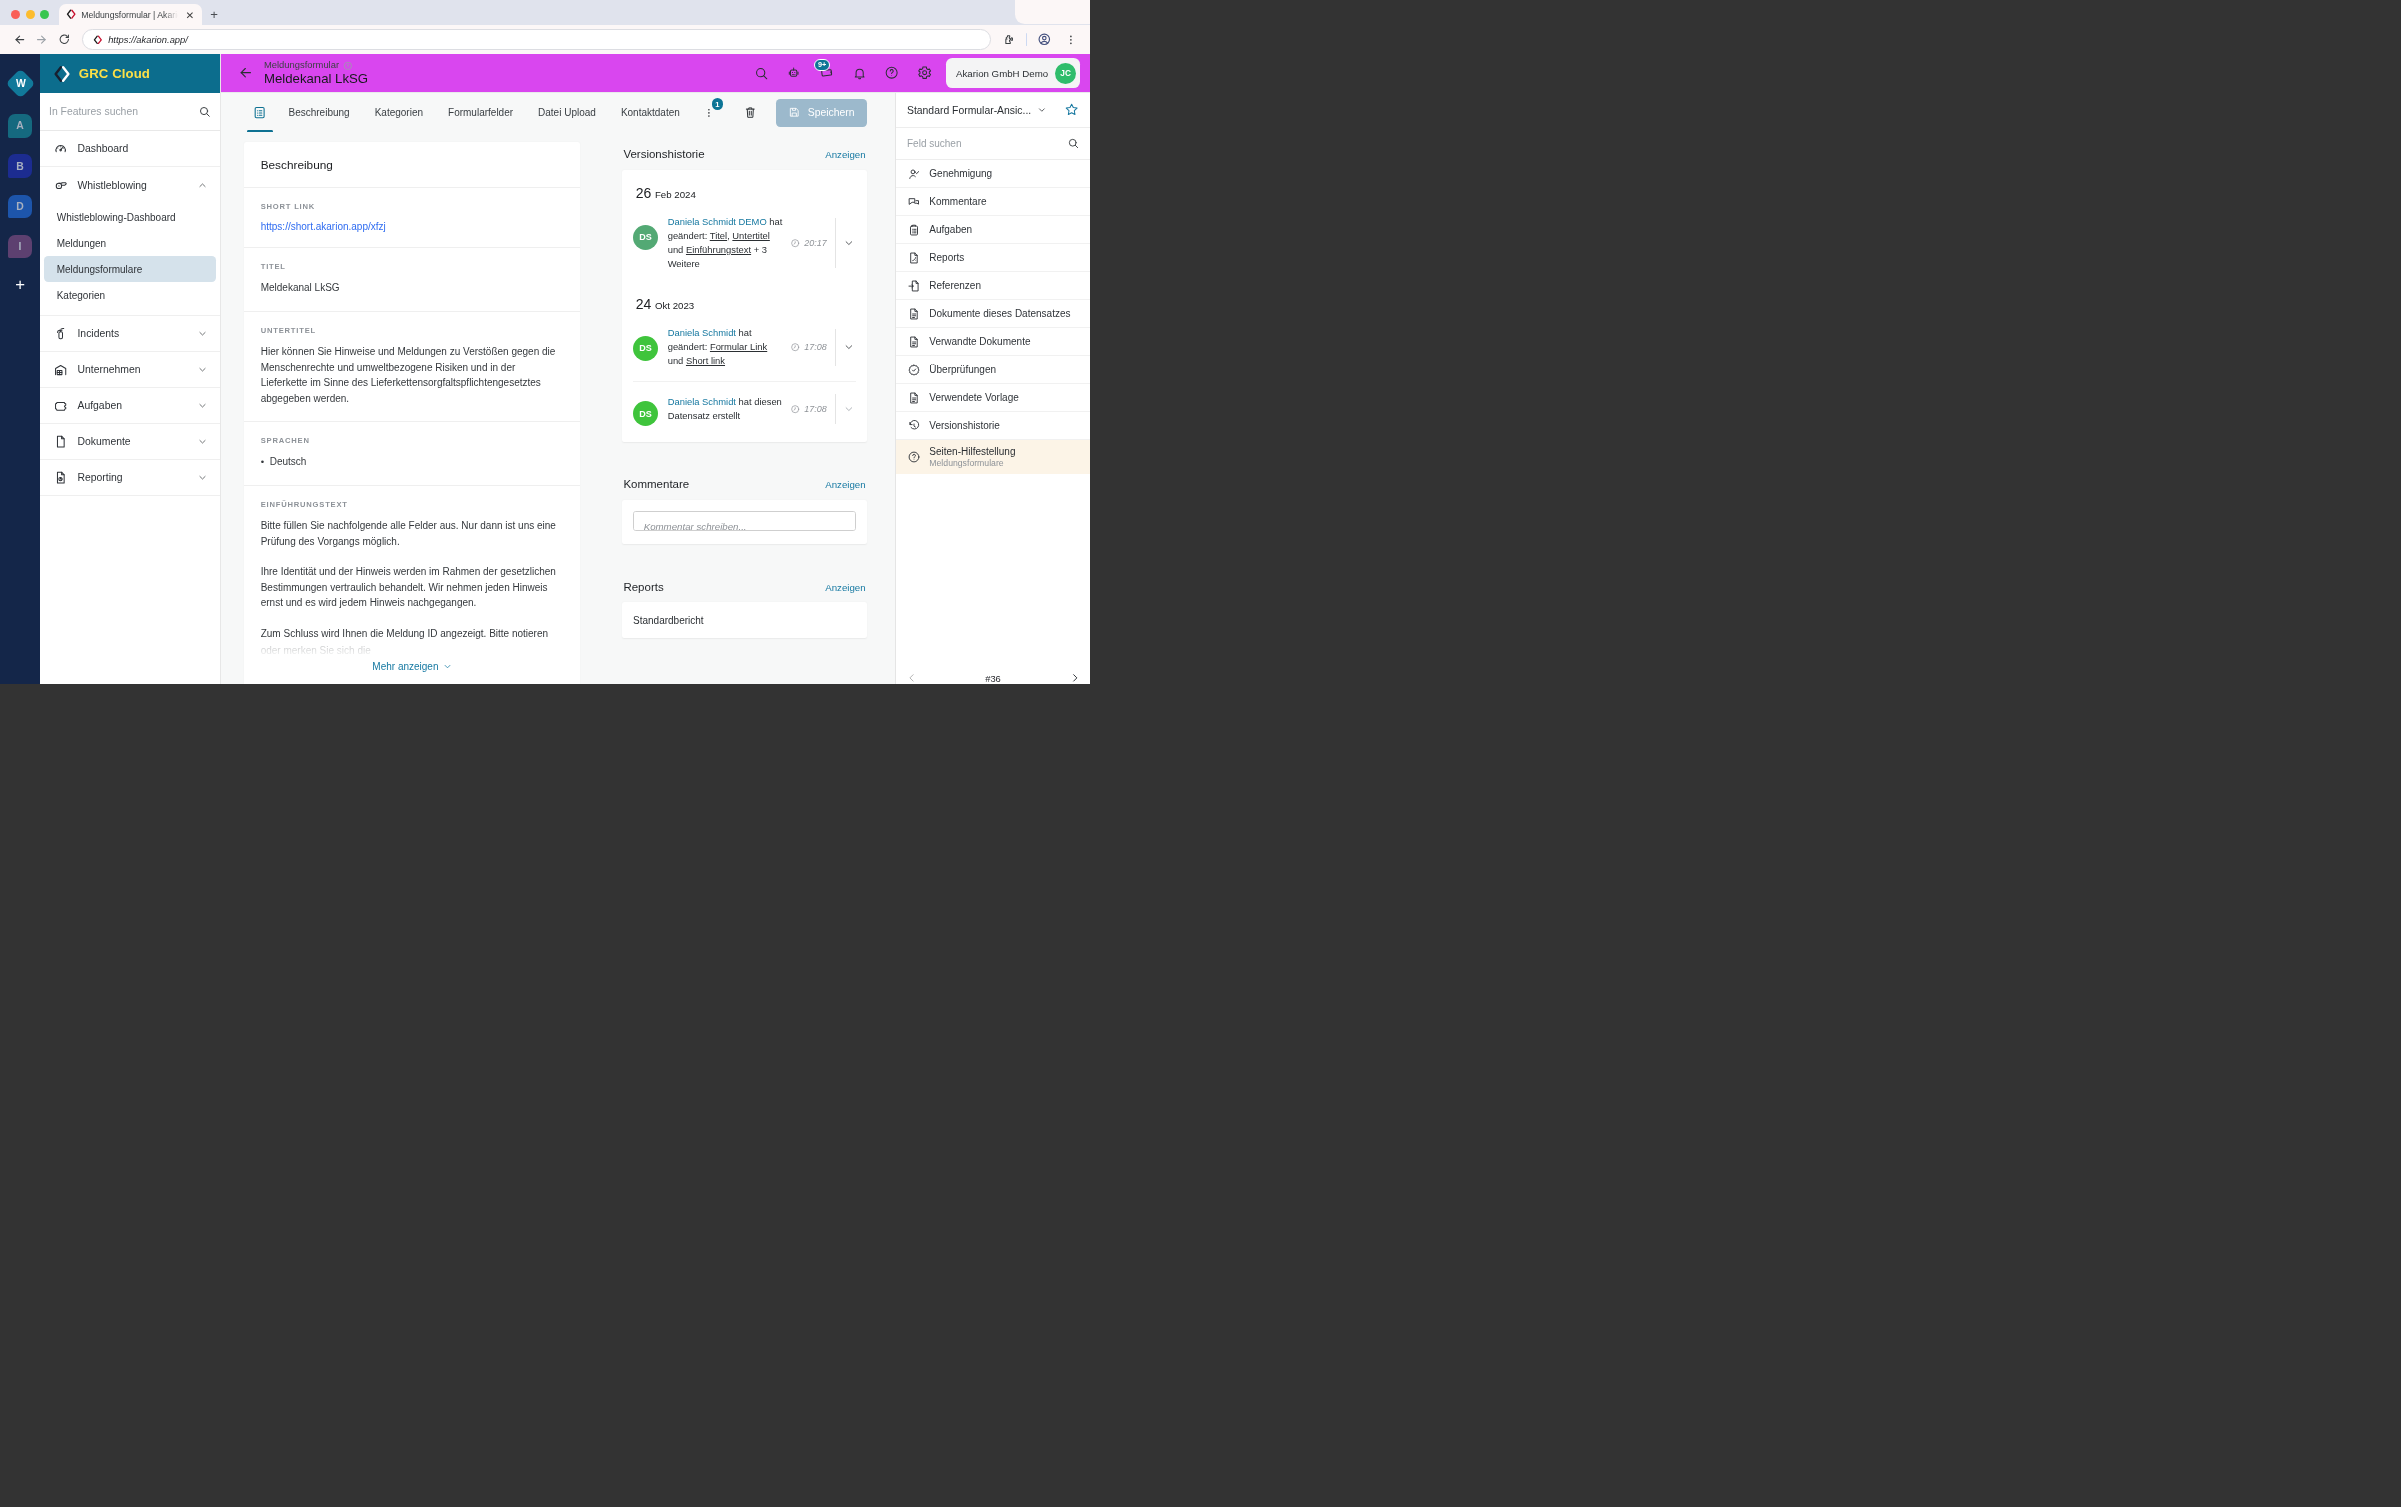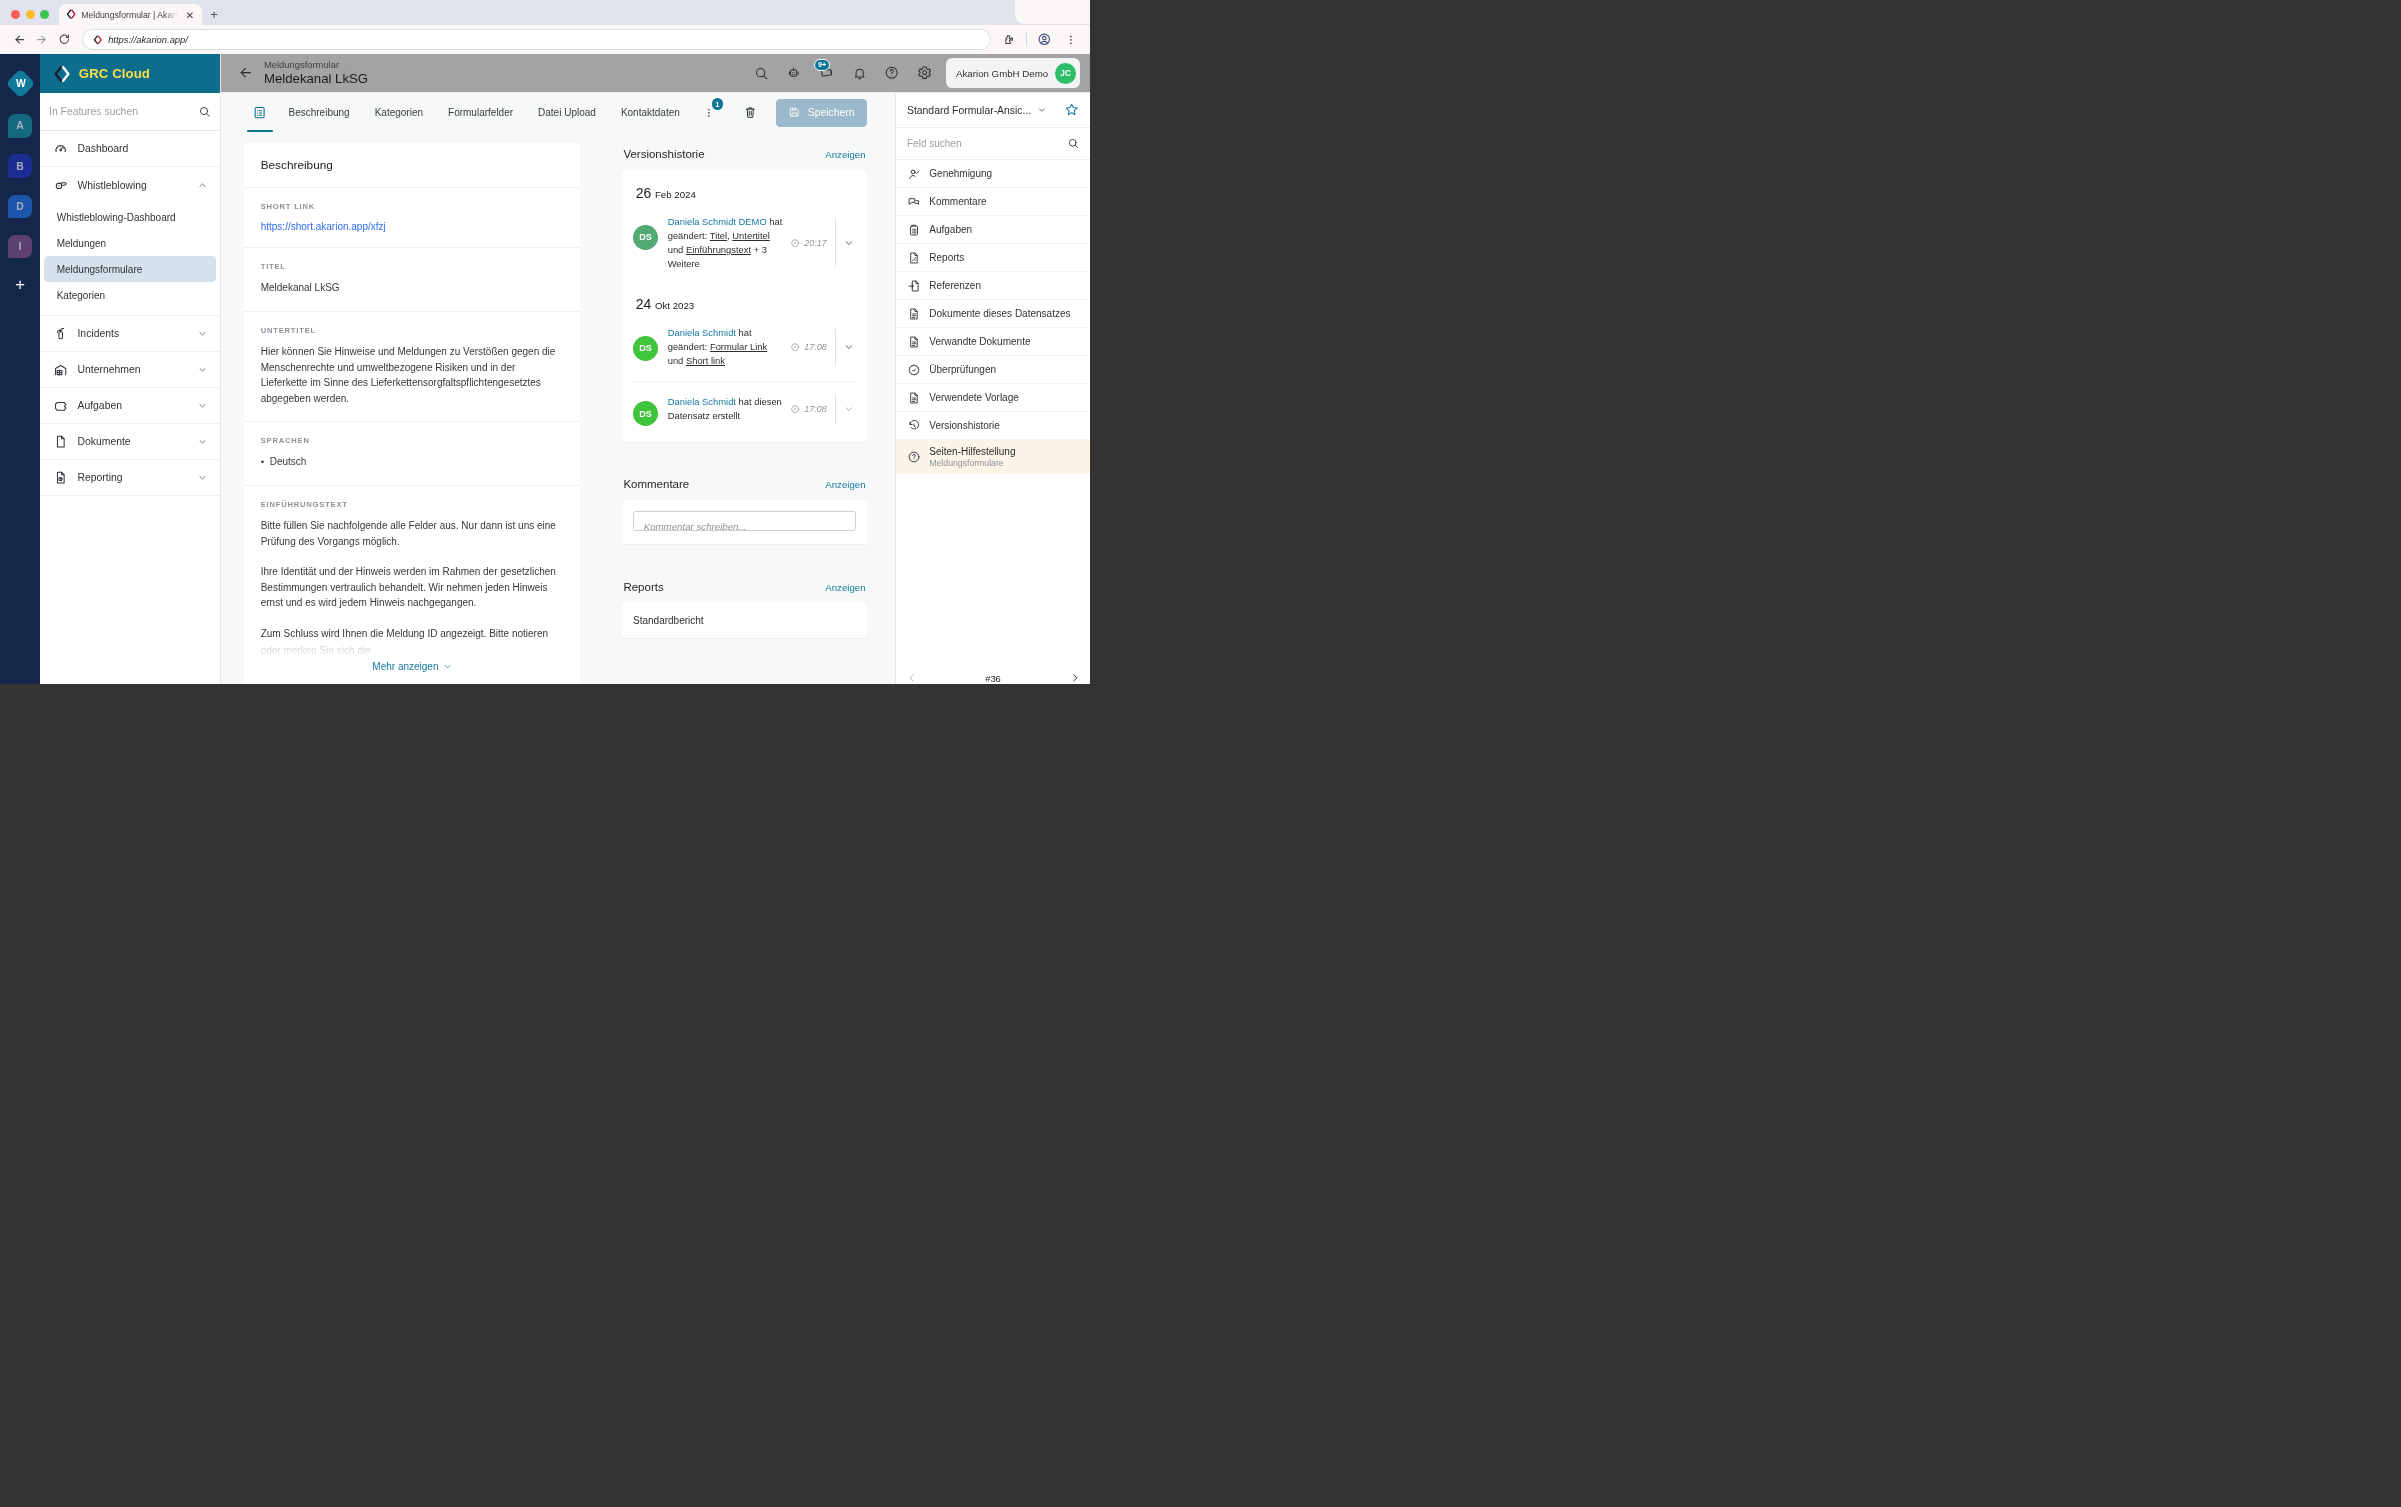--- a/index.html
+++ b/index.html
@@ -45,21 +45,21 @@
   .sb-search input::placeholder { color:#9aa0a6; }
   .nav-row { height:36px; display:flex; align-items:center; gap:9.7px; padding:0 12.5px; font-size:10.4px; color:#2f3338; border-bottom:0.7px solid #efefef; }
   .nav-row .lbl { flex:1; }
   .nav-row.noline { border-bottom:0;align-items:center; }
   .nav-sub { padding:1.4px 4.2px 7px; border-bottom:0.7px solid #efefef; }
   .nav-sub .sub { height:26px; display:flex; align-items:center; padding:0 0 0 12.5px; font-size:10px; color:#2f3338; border-radius:4.2px; }
   .nav-sub .sub.sel { background:#d5e2eb; }
   .chev { color:#3c4043; }
 
   .content { flex:1; min-width:0; display:flex; flex-direction:column; }
-  .app-header { height:39px; background:#a3a3a3; border-bottom:0.7px solid #e9eaec; display:flex; align-items:center; padding:0 9.7px 0 16.7px; flex:none; }
+  .app-header { height:39px; background:#d946ef; border-bottom:0.7px solid #e9eaec; display:flex; align-items:center; padding:0 9.7px 0 16.7px; flex:none; }
   .back { color:#2b2f33; margin-right:11px; }
   .ht { line-height:1.15; }
   .ht .small { font-size:9.4px; color:#3c4043; display:flex; align-items:center; gap:4.2px; }
   .ht .big { font-size:13.2px; color:#17191c; font-weight:500; }
   .hicons { margin-left:auto; display:flex; align-items:center; gap:17.4px; color:#2b2f33; }
   .hic { position:relative; display:flex; }
   .badge-9 { position:absolute; top:-6.3px; left:-4.9px; background:#0c7596; color:#fff; font-size:7.3px; font-weight:bold;
              border-radius:6.3px; padding:1.4px 2.8px; border:1.4px solid #fff; line-height:1; }
   .account { margin-left:14px; background:#f4f4f5; border-radius:6.3px; display:flex; align-items:center; gap:7px; padding:4.2px 4.2px 4.2px 9.7px; }
   .account .nm { font-size:9.7px; color:#2b2f33; }

